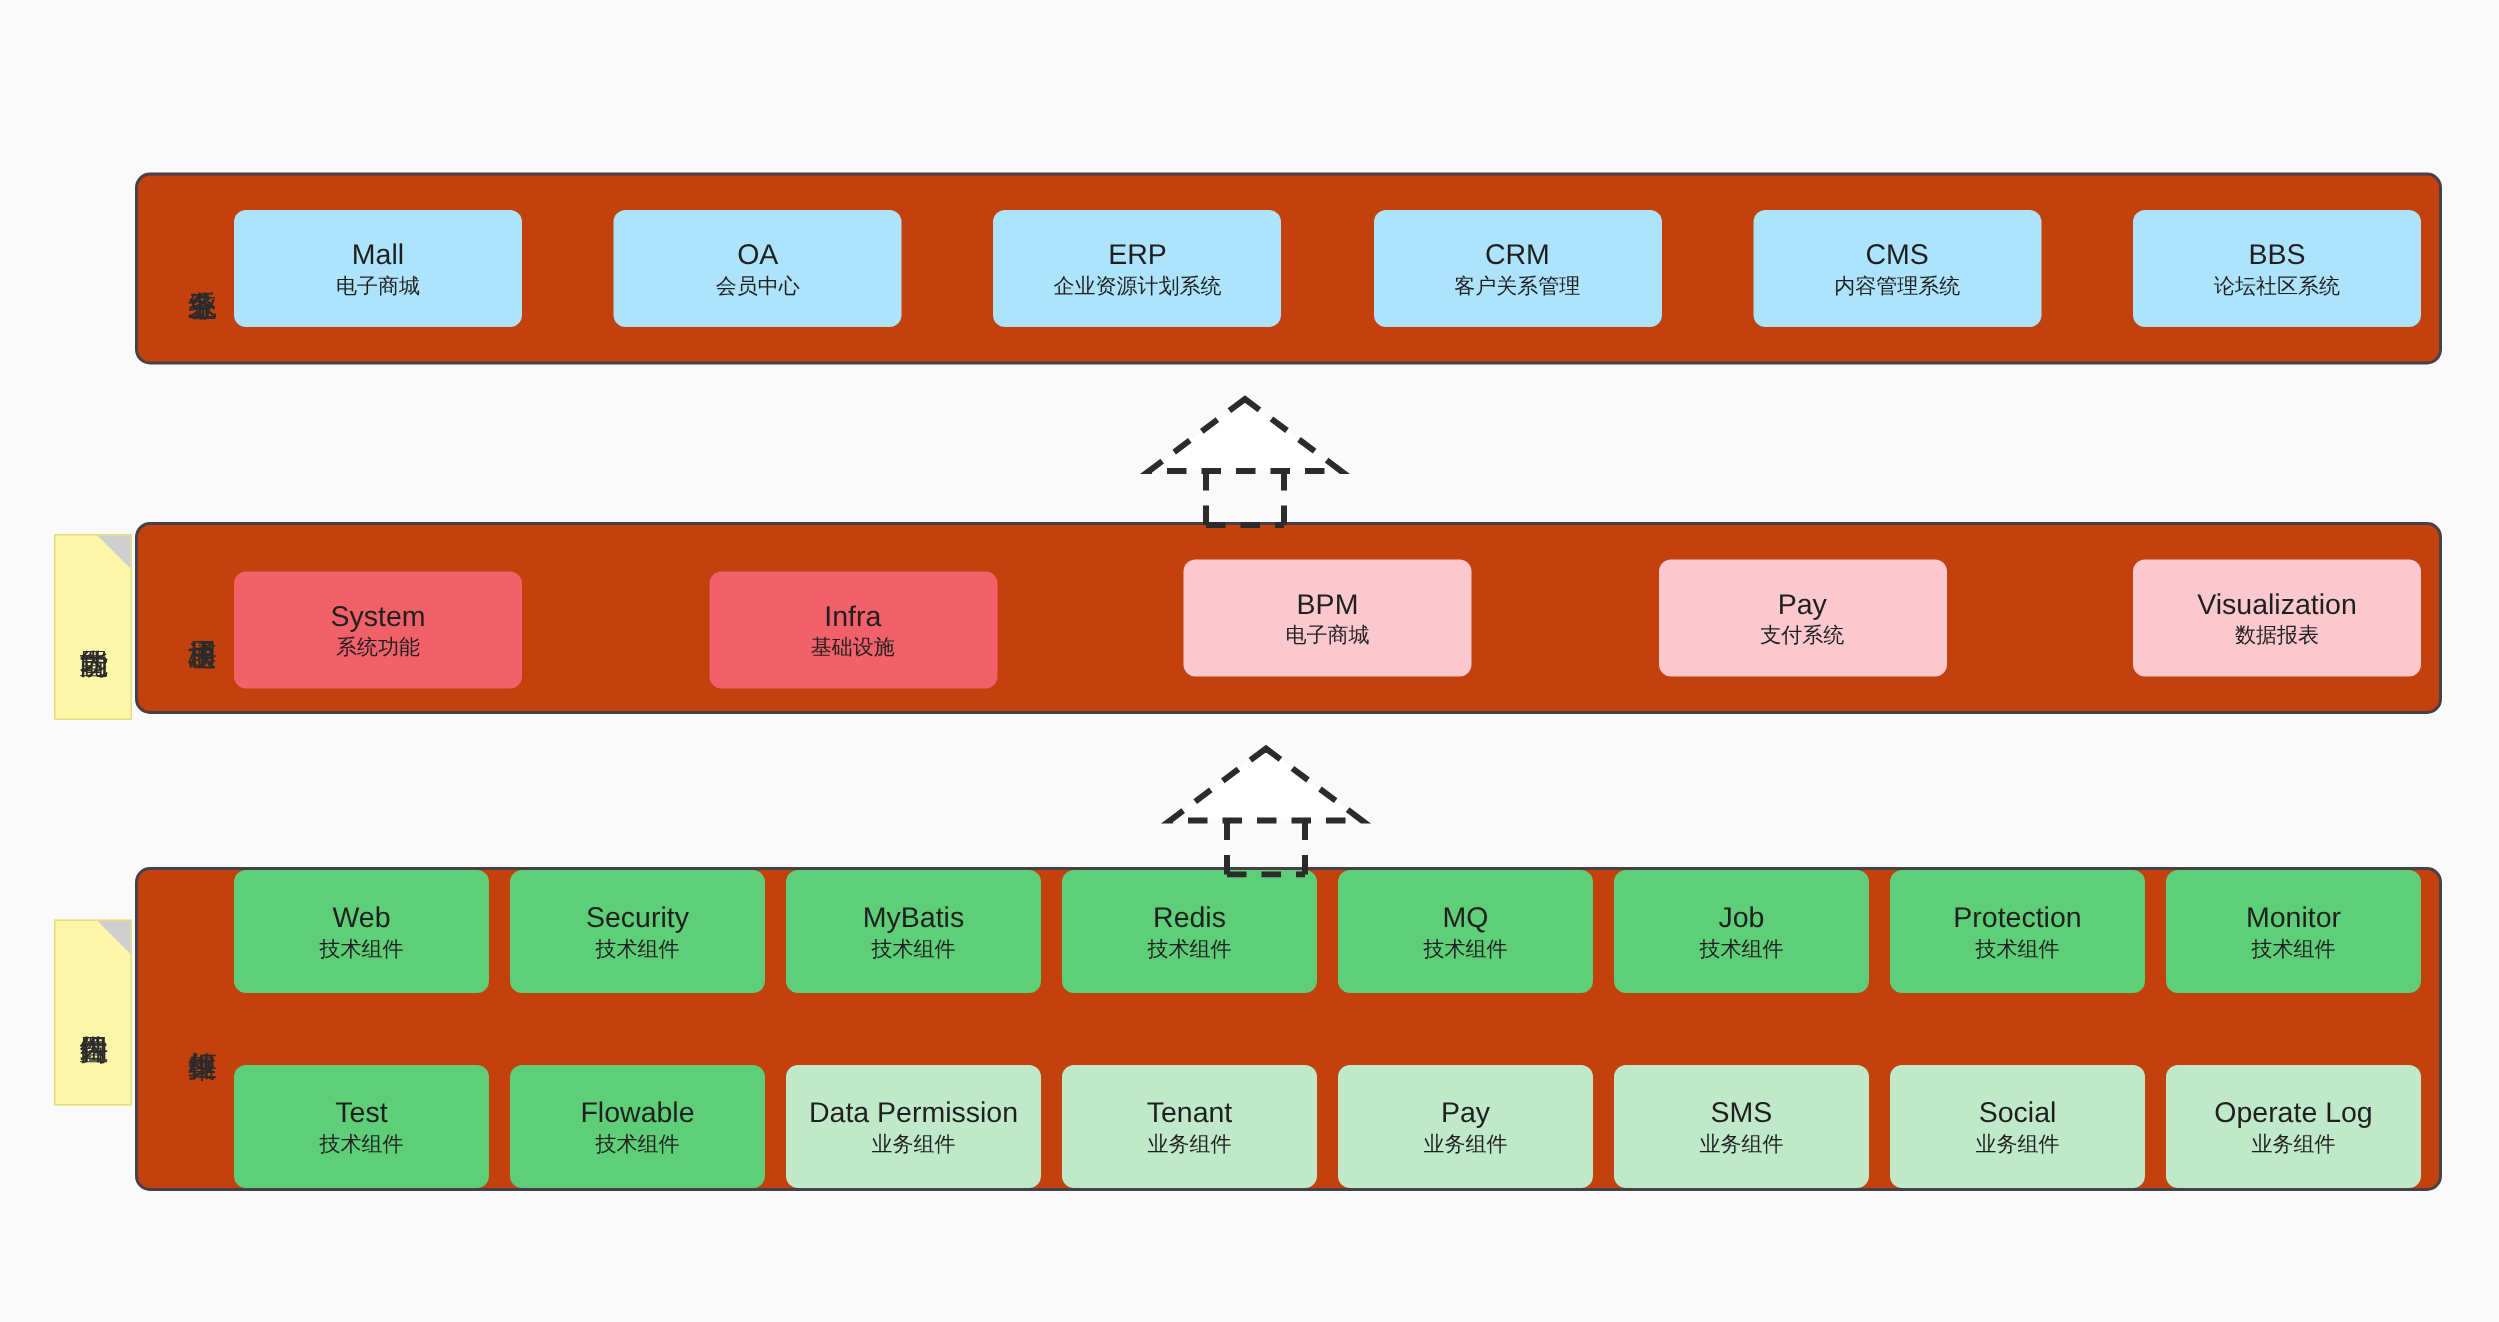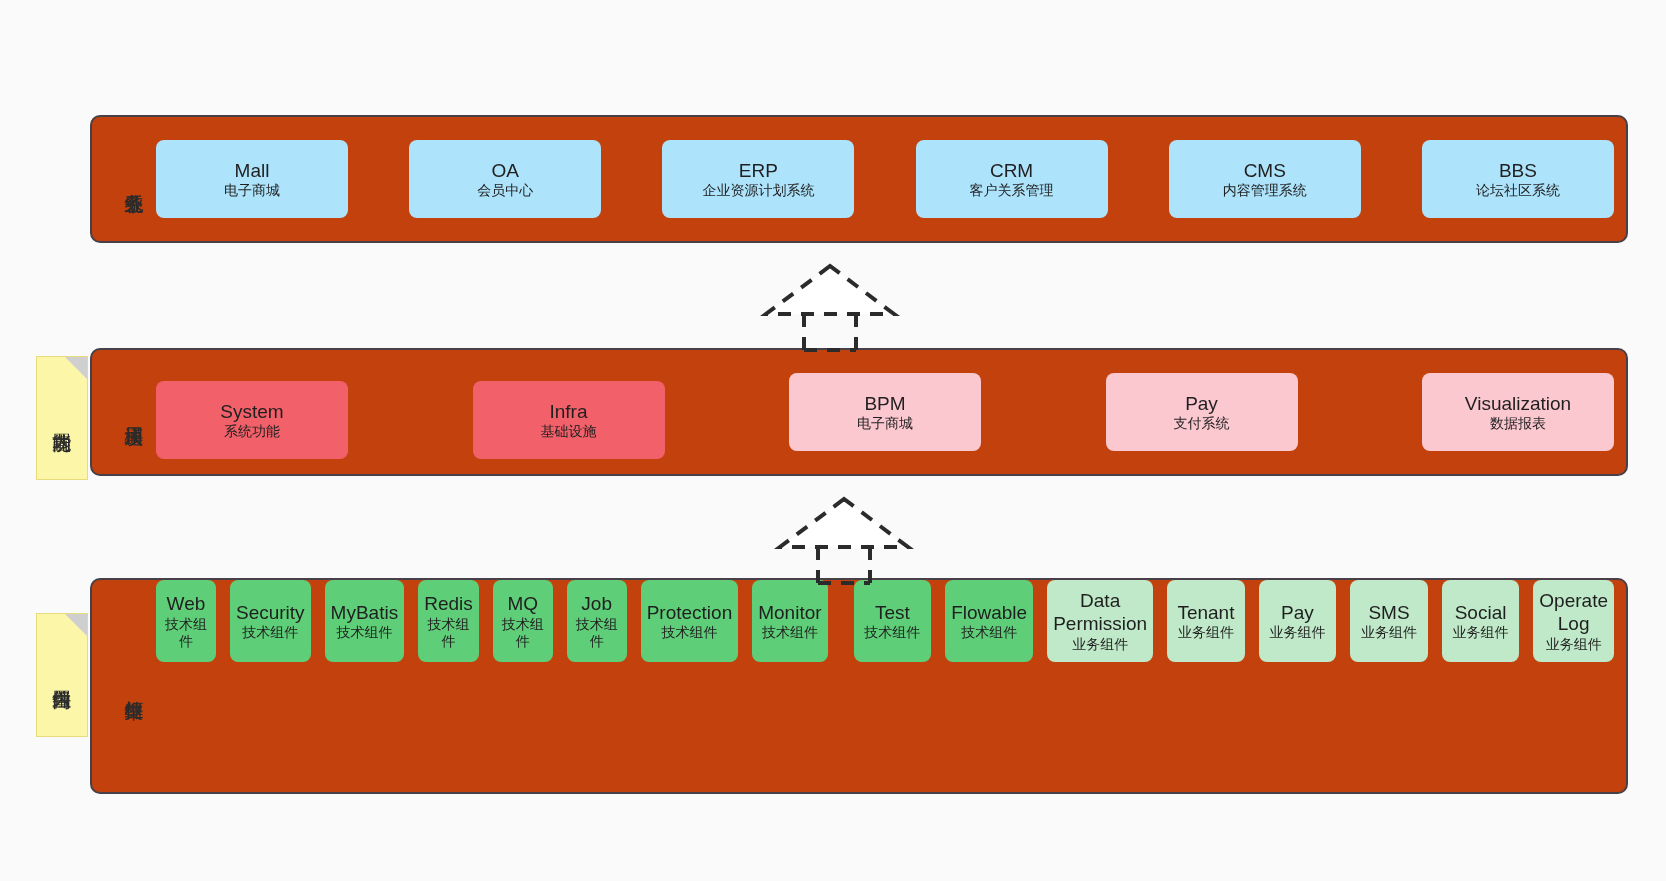--- a/index.html
+++ b/index.html
@@ -51,21 +51,21 @@
   .cards {
     flex: 1;
     display: flex;
     align-items: stretch;
     justify-content: space-between;
     height: 100%;
     padding: 0 12px;
     box-sizing: border-box;
   }
   .cards.two-row {
-    flex-direction: row;
+    flex-direction: column;
     justify-content: space-between;
     gap: 26px;
   }
   .card-row {
     display: flex;
     align-items: stretch;
     justify-content: space-between;
     gap: 14px;
   }
 

